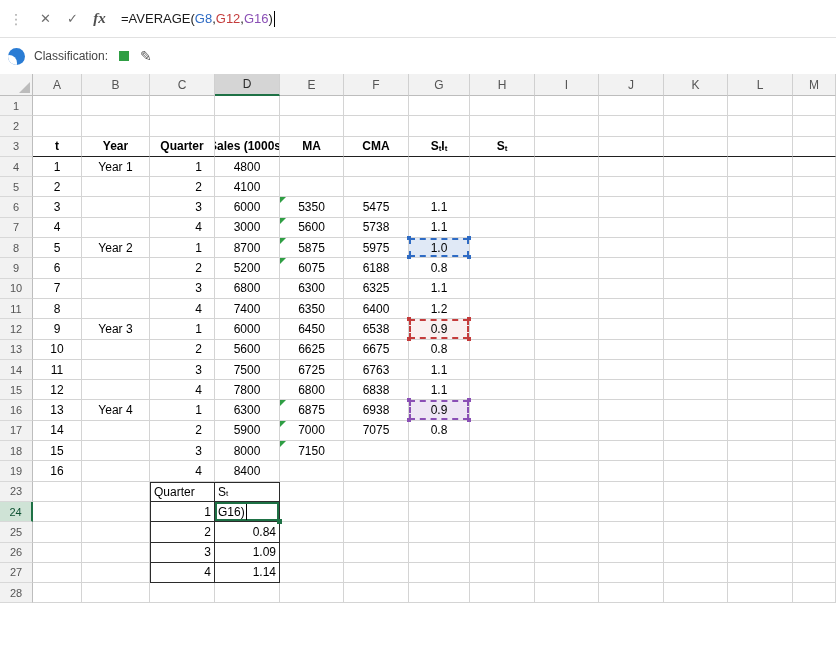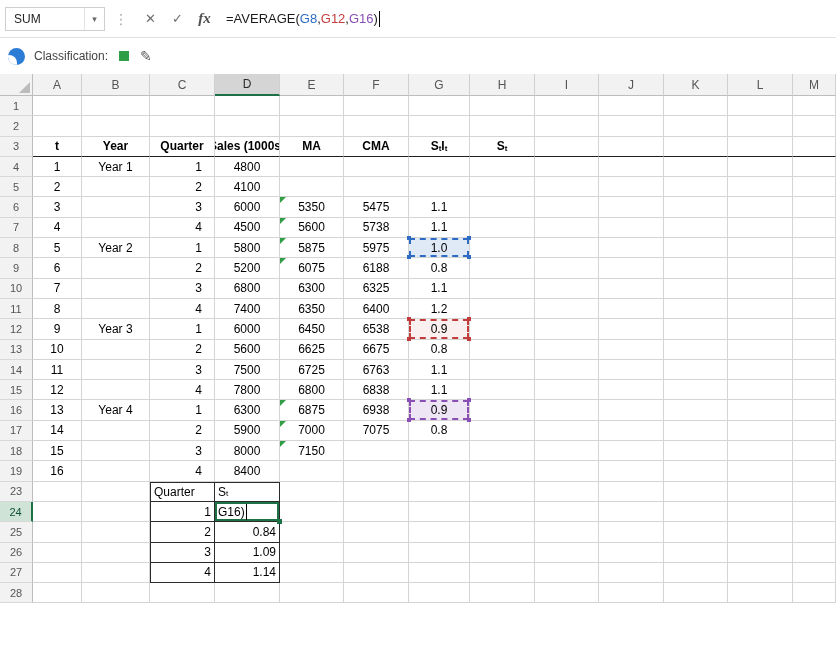--- a/index.html
+++ b/index.html
@@ -113,24 +113,20 @@
   .h-tl { left: -2px; top: -2px; }
   .h-tr { right: -2px; top: -2px; }
   .h-bl { left: -2px; bottom: -2px; }
   .h-br { right: -2px; bottom: -2px; }
   .subsc { font-size: 8px; align-self: flex-end; line-height: 1; padding-bottom: 3px; }
 </style>
 </head>
 <body>
 
 <div class="formula-bar">
-  <div class="name-box">
-    <span class="nb-text">SUM</span>
-    <span class="nb-drop">▾</span>
-  </div>
   <span class="fb-sep">⋮</span>
   <button class="fb-btn">✕</button>
   <button class="fb-btn">✓</button>
   <button class="fb-btn fx">fx</button>
   <div class="formula-text"><span style="color: rgb(26, 26, 26);">=AVERAGE(</span><span style="color: rgb(46, 107, 196);">G8</span><span style="color: rgb(26, 26, 26);">,</span><span style="color: rgb(196, 59, 59);">G12</span><span style="color: rgb(26, 26, 26);">,</span><span style="color: rgb(138, 79, 181);">G16</span><span style="color: rgb(26, 26, 26);">)</span><span class="caret"></span></div>
 </div>
 
 <div class="class-bar">
   <span class="class-logo"></span>
   <span class="class-label">Classification:</span>
@@ -301,21 +297,21 @@
       <div class="row">
         <div class="rh">7</div>
         <div class="cell ac" style="width: 49px;">
           <span>4</span>
         </div>
         <div class="cell" style="width: 68px;"></div>
         <div class="cell ar" style="width: 65px; padding-right: 12px;">
           <span>4</span>
         </div>
         <div class="cell ac" style="width: 65px;">
-          <span>4500</span>
+          <span>3000</span>
         </div>
         <div class="cell ac flag" style="width: 64px;">
           <span>5600</span>
         </div>
         <div class="cell ac" style="width: 65px;">
           <span>5738</span>
         </div>
         <div class="cell ac" style="width: 61px;">
           <span>1.1</span>
         </div>
@@ -331,21 +327,21 @@
         <div class="cell ac" style="width: 49px;">
           <span>5</span>
         </div>
         <div class="cell ac" style="width: 68px;">
           <span>Year 2</span>
         </div>
         <div class="cell ar" style="width: 65px; padding-right: 12px;">
           <span>1</span>
         </div>
         <div class="cell ac" style="width: 65px;">
-          <span>5800</span>
+          <span>8700</span>
         </div>
         <div class="cell ac flag" style="width: 64px;">
           <span>5875</span>
         </div>
         <div class="cell ac" style="width: 65px;">
           <span>5975</span>
         </div>
         <div class="cell ac" style="width: 61px; background: rgba(46, 107, 196, 0.15); z-index: 2;">
           <span>1.0</span>
           <div class="ref-border" style="border-color: rgb(46, 107, 196);"></div>

